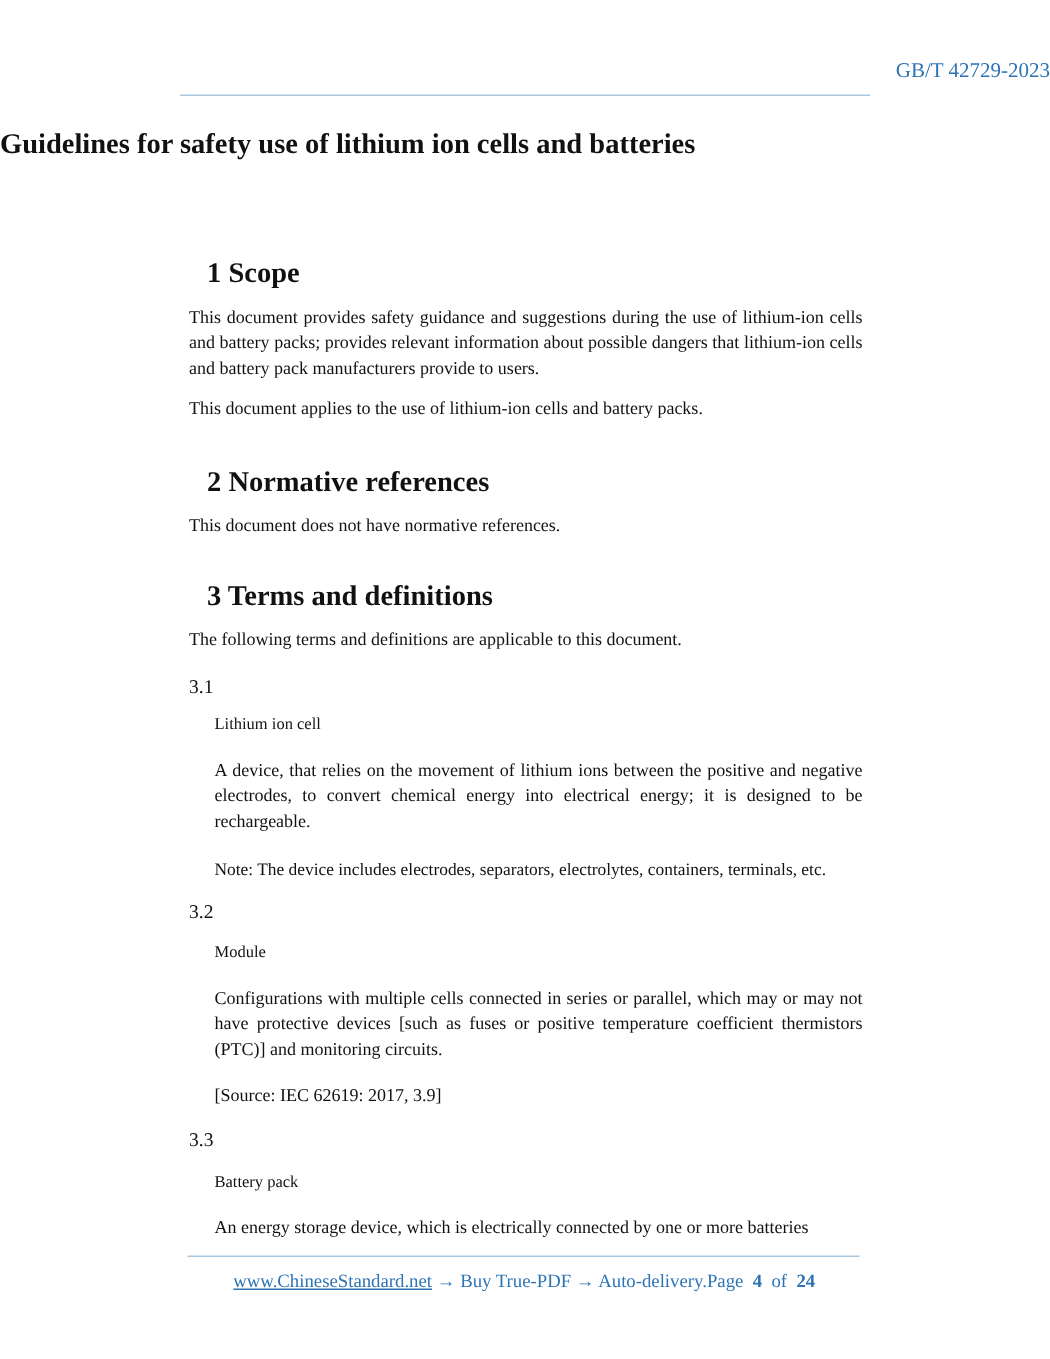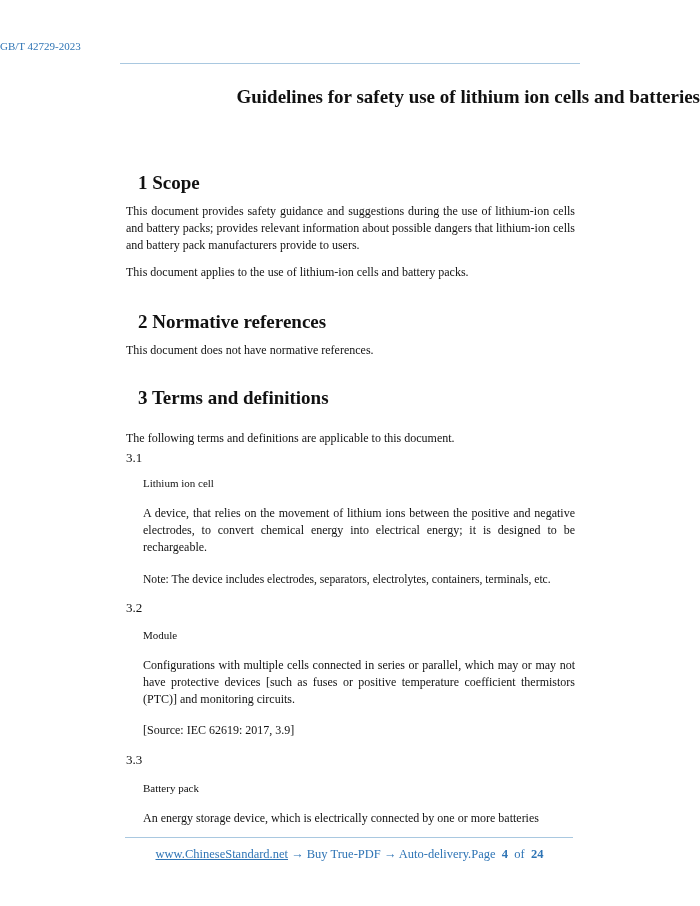--- a/index.html
+++ b/index.html
@@ -1,28 +1,28 @@
 <!DOCTYPE html>
 <html><head>
 <meta charset="utf-8">
 <style>
   html, body { margin: 0; padding: 0; background: #ffffff; }
   body {
     width: 700px; height: 906px; position: relative; overflow: hidden;
     font-family: "Liberation Serif", serif; color: #111;
   }
   .header-code {
-    position: absolute; top: 40px; left: 0; width: 700px; text-align: left;
-    font-size: 11px; color: #2e74b5;
+    position: absolute; top: 40px; left: 0; width: 700px; text-align: right;
+    font-size: 14px; color: #2e74b5;
   }
   .header-rule {
     position: absolute; top: 63px; left: 120px; width: 460px; height: 1px; background: #a9c8e0;
   }
   .doc-title {
-    position: absolute; top: 86px; left: 0; width: 700px; text-align: right;
+    position: absolute; top: 86px; left: 0; width: 700px; text-align: left;
     font-size: 19px; font-weight: bold;
   }
   .abs { position: absolute; left: 126px; width: 449px; }
   h2.sec {
     margin: 12px; font-size: 19px; font-weight: bold;
   }
   .p {
     font-size: 12px; line-height: 17px; text-align: justify; margin: 0;
   }
   .p-ind { left: 143px; width: 432px; }
@@ -48,21 +48,21 @@
 <div class="doc-title">Guidelines for safety use of lithium ion cells and batteries</div>
 
 <h2 class="sec abs" style="top:160px;">1 Scope</h2>
 <p class="p abs" style="top:203px;">This document provides safety guidance and suggestions during the use of lithium-ion cells and battery packs; provides relevant information about possible dangers that lithium-ion cells and battery pack manufacturers provide to users.</p>
 <p class="p abs" style="top:264px;">This document applies to the use of lithium-ion cells and battery packs.</p>
 
 <h2 class="sec abs" style="top:299px;">2 Normative references</h2>
 <p class="p abs" style="top:342px;">This document does not have normative references.</p>
 
 <h2 class="sec abs" style="top:375px;">3 Terms and definitions</h2>
-<p class="p abs" style="top:418px;margin-top:12px;">The following terms and definitions are applicable to this document.</p>
+<p class="p abs" style="top:418px;">The following terms and definitions are applicable to this document.</p>
 
 <div class="clause-no abs" style="top:450px;">3.1</div>
 <div class="term abs p-ind" style="top:477px;">Lithium ion cell</div>
 <p class="p abs p-ind" style="top:505px;">A device, that relies on the movement of lithium ions between the positive and negative electrodes, to convert chemical energy into electrical energy; it is designed to be rechargeable.</p>
 <p class="p note abs p-ind" style="top:571px;">Note: The device includes electrodes, separators, electrolytes, containers, terminals, etc.</p>
 
 <div class="clause-no abs" style="top:600px;">3.2</div>
 <div class="term abs p-ind" style="top:629px;">Module</div>
 <p class="p abs p-ind" style="top:657px;">Configurations with multiple cells connected in series or parallel, which may or may not have protective devices [such as fuses or positive temperature coefficient thermistors (PTC)] and monitoring circuits.</p>
 <p class="p abs p-ind" style="top:722px;">[Source: IEC 62619: 2017, 3.9]</p>

